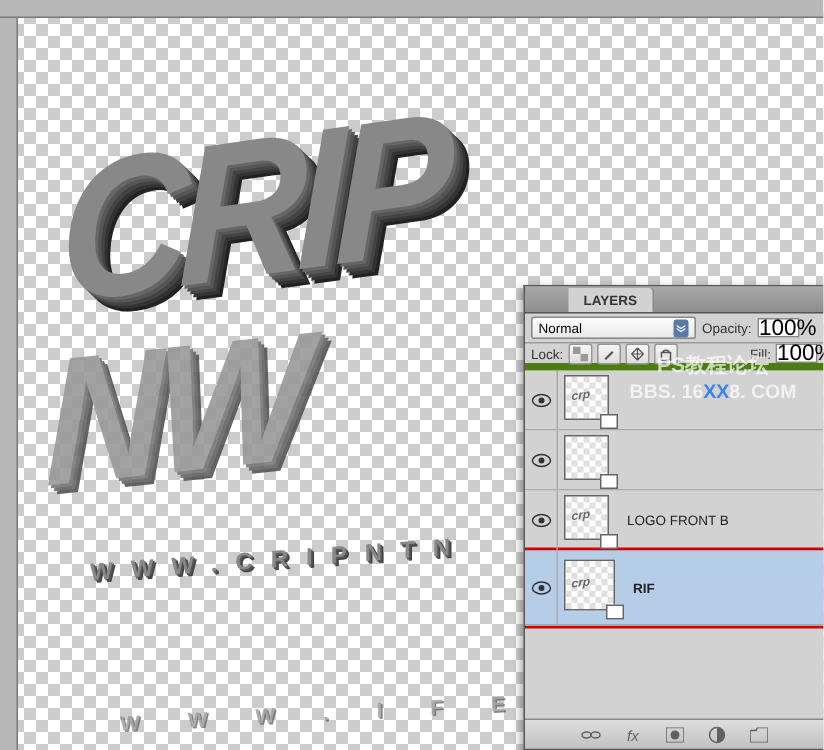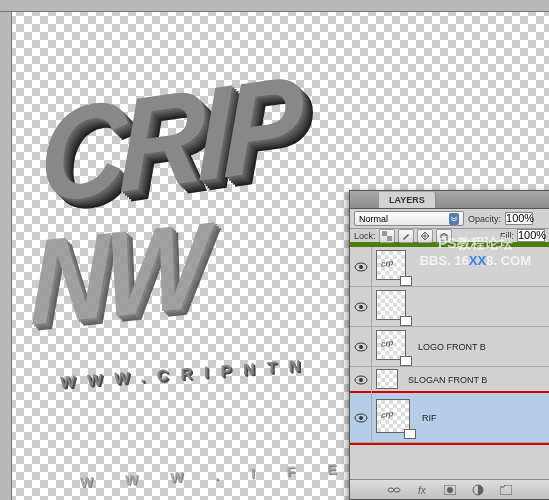--- a/index.html
+++ b/index.html
@@ -29,21 +29,21 @@
 
 .panel { position: absolute; right: 0; top: 190px; width: 200px; height: 310px; background: #d2d2d2; border: 1px solid #555; border-right: none; box-shadow: -2px 2px 6px rgba(0,0,0,0.4); }
 .panel-tabs { height: 18px; background: linear-gradient(#a8a8a8,#8e8e8e); display: flex; align-items: center; border-bottom: 1px solid #555; padding-left: 29px; }
 .tab { font-size: 9px; font-weight: bold; color: #333; padding: 3px 10px; background: #d2d2d2; border-right: 1px solid #888; border-top-right-radius: 3px; }
 
 .opacity-row { height: 20px; display: flex; align-items: center; padding: 0 4px; gap: 4px; border-bottom: 1px solid #999; }
 .blend { width: 110px; height: 15px; font-size: 9px; background: linear-gradient(#fefefe,#e8e8e8); border: 1px solid #888; border-radius: 2px; padding: 1px 4px; display: flex; align-items: center; justify-content: space-between; }
 .blend-arrow { width: 10px; height: 12px; background: #5a7aa8; border-radius: 2px; display: flex; align-items: center; justify-content: center; }
 .blend-arrow svg { display:block; }
 .lbl { font-size: 9px; color: #333; }
-.val { width: 28px; height: 13px; font-size: 11px; background: #fff; border: 1px solid #888; padding-right: 2px; line-height: 11px; }
+.val { width: 28px; height: 13px; font-size: 15px; background: #fff; border: 1px solid #888; padding-right: 2px; line-height: 11px; }
 
 .lock-row { height: 18px; display: flex; align-items: center; padding: 0 4px; gap: 3px; border-bottom: 5px solid #4d7c0f; }
 .lock-btn { width: 16px; height: 14px; background: linear-gradient(#f8f8f8,#ddd); border: 1px solid #999; border-radius: 2px; display: flex; align-items: center; justify-content: center; font-size: 9px; }
 
 .layer-list { height: 230px; overflow: hidden; }
 .layer { height: 40px; display: flex; align-items: center; border-bottom: 1px solid #aaa; background: #d2d2d2; }
 .layer.selected { background: #b6cde8; }
 .sel-wrap { border: 2px solid #d40000; margin: -2px; }
 .eye { width: 22px; height: 40px; border-right: 1px solid #aaa; display: flex; align-items: center; justify-content: center; }
 .eye svg { display:block; }
@@ -167,48 +167,36 @@
         </div>
       <div class="thumbwrap">
           <div class="thumb">
             <div class="thumb-inner">crp</div>
           </div>
           <div class="sub-thumb"></div>
         </div>
       <div class="layer-name">LOGO FRONT B</div>
     </div>
 
-    <div class="layer" style="height:26px">
-      <div class="eye" style="height:26px">
-          <svg width="14" height="10" viewBox="0 0 14 10">
-            <ellipse cx="7" cy="5" rx="6" ry="4" fill="none" stroke="#333"></ellipse>
-            <circle cx="7" cy="5" r="2" fill="#333"></circle>
-          </svg>
-        </div>
-      <div class="thumbwrap" style="width:24px;height:22px">
-          <div class="thumb" style="width:22px;height:20px"></div>
-        </div>
-      <div class="layer-name">SLOGAN FRONT B</div>
-    </div>
 
     <div class="sel-wrap">
       <div class="layer selected" style="height:50px">
         <div class="eye" style="height:50px">
             <svg width="14" height="10" viewBox="0 0 14 10">
               <ellipse cx="7" cy="5" rx="6" ry="4" fill="none" stroke="#333"></ellipse>
               <circle cx="7" cy="5" r="2" fill="#333"></circle>
             </svg>
           </div>
         <div class="thumbwrap" style="width:38px;height:38px">
             <div class="thumb" style="width:34px;height:34px">
               <div class="thumb-inner" style="top:10px">crp</div>
             </div>
             <div class="sub-thumb"></div>
           </div>
-        <div class="layer-name" style="font-weight:normal">RIF</div>
+        <div class="layer-name" style="font-weight:bold">RIF</div>
       </div>
     </div>
 
   </div>
 
   <div class="bottombar">
     <div class="bicon">
         <svg width="14" height="10" viewBox="0 0 14 10">
           <ellipse cx="4" cy="5" rx="3" ry="2" fill="none" stroke="#333"></ellipse>
           <ellipse cx="10" cy="5" rx="3" ry="2" fill="none" stroke="#333"></ellipse>

